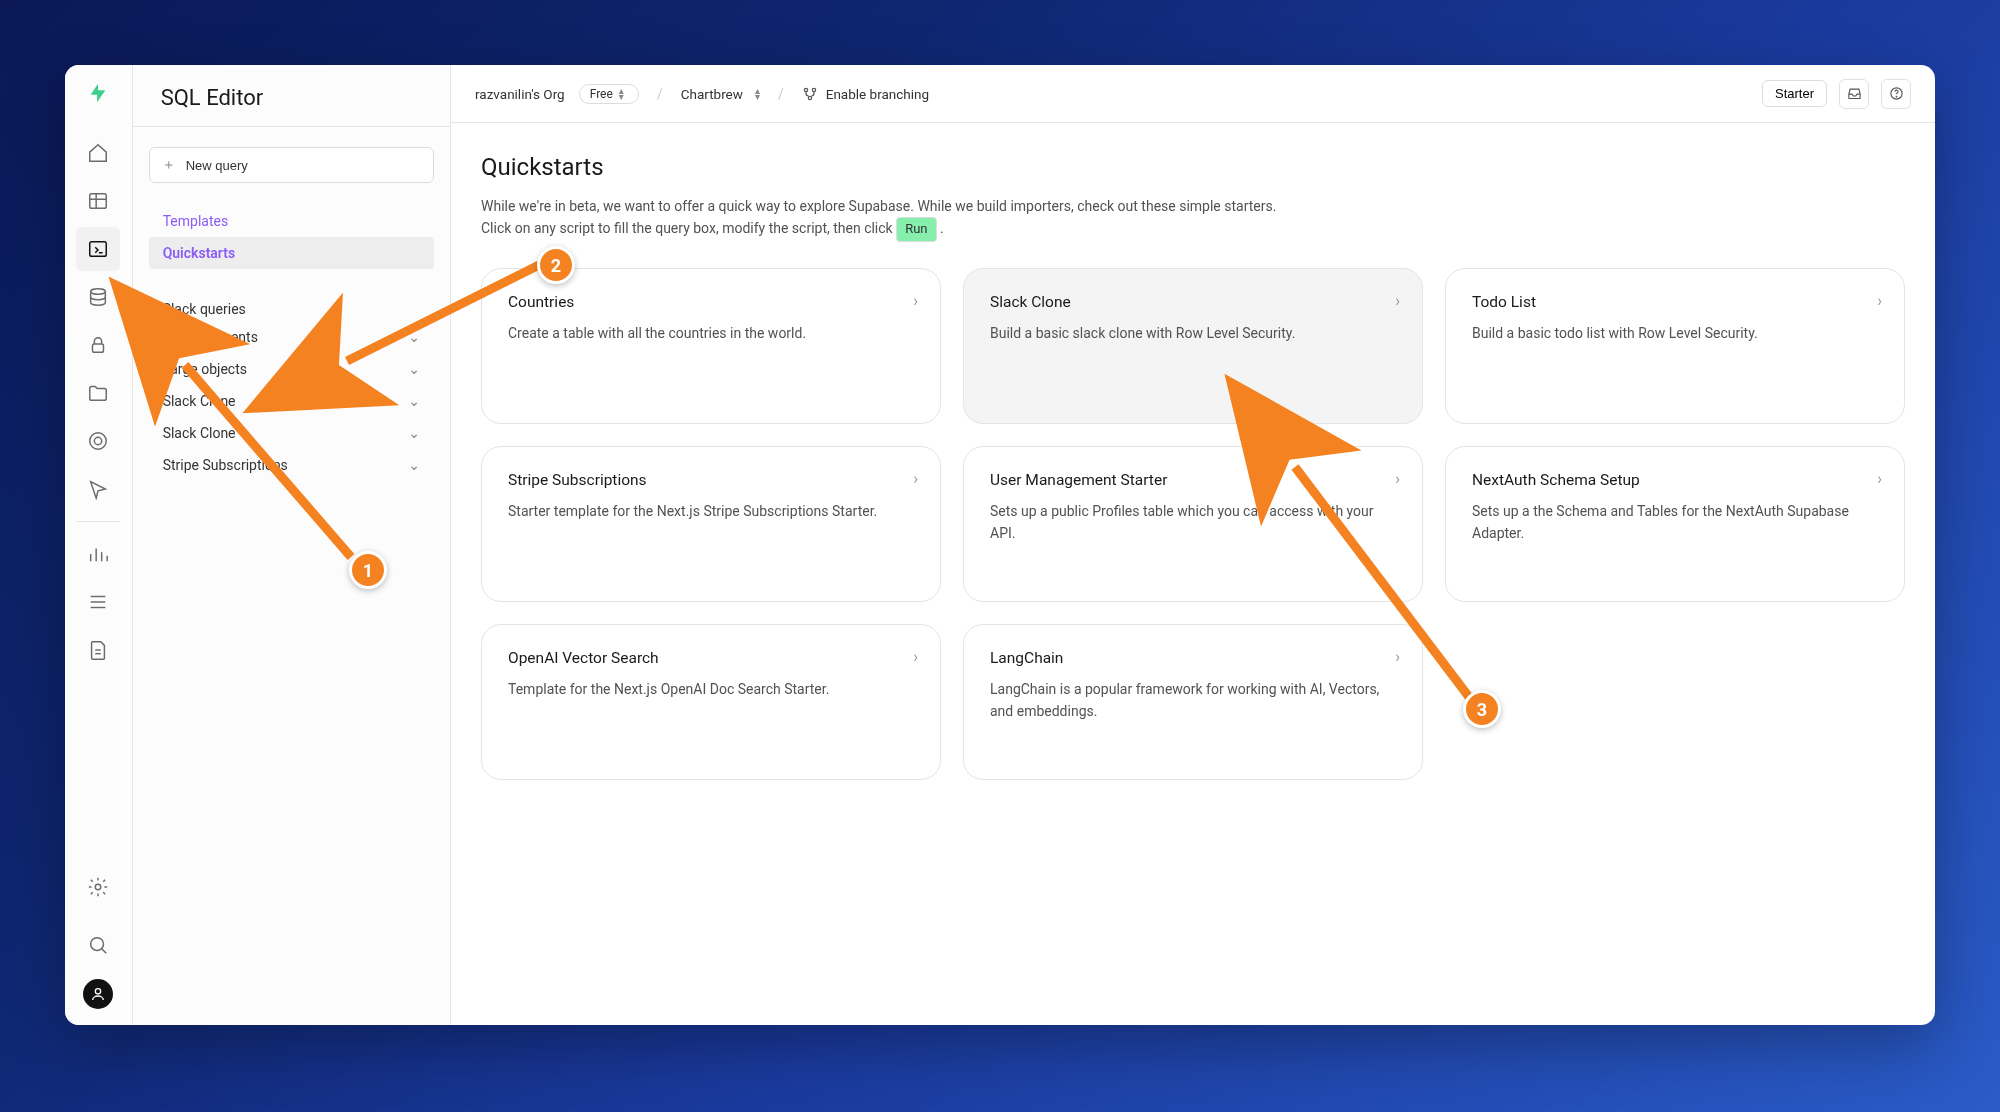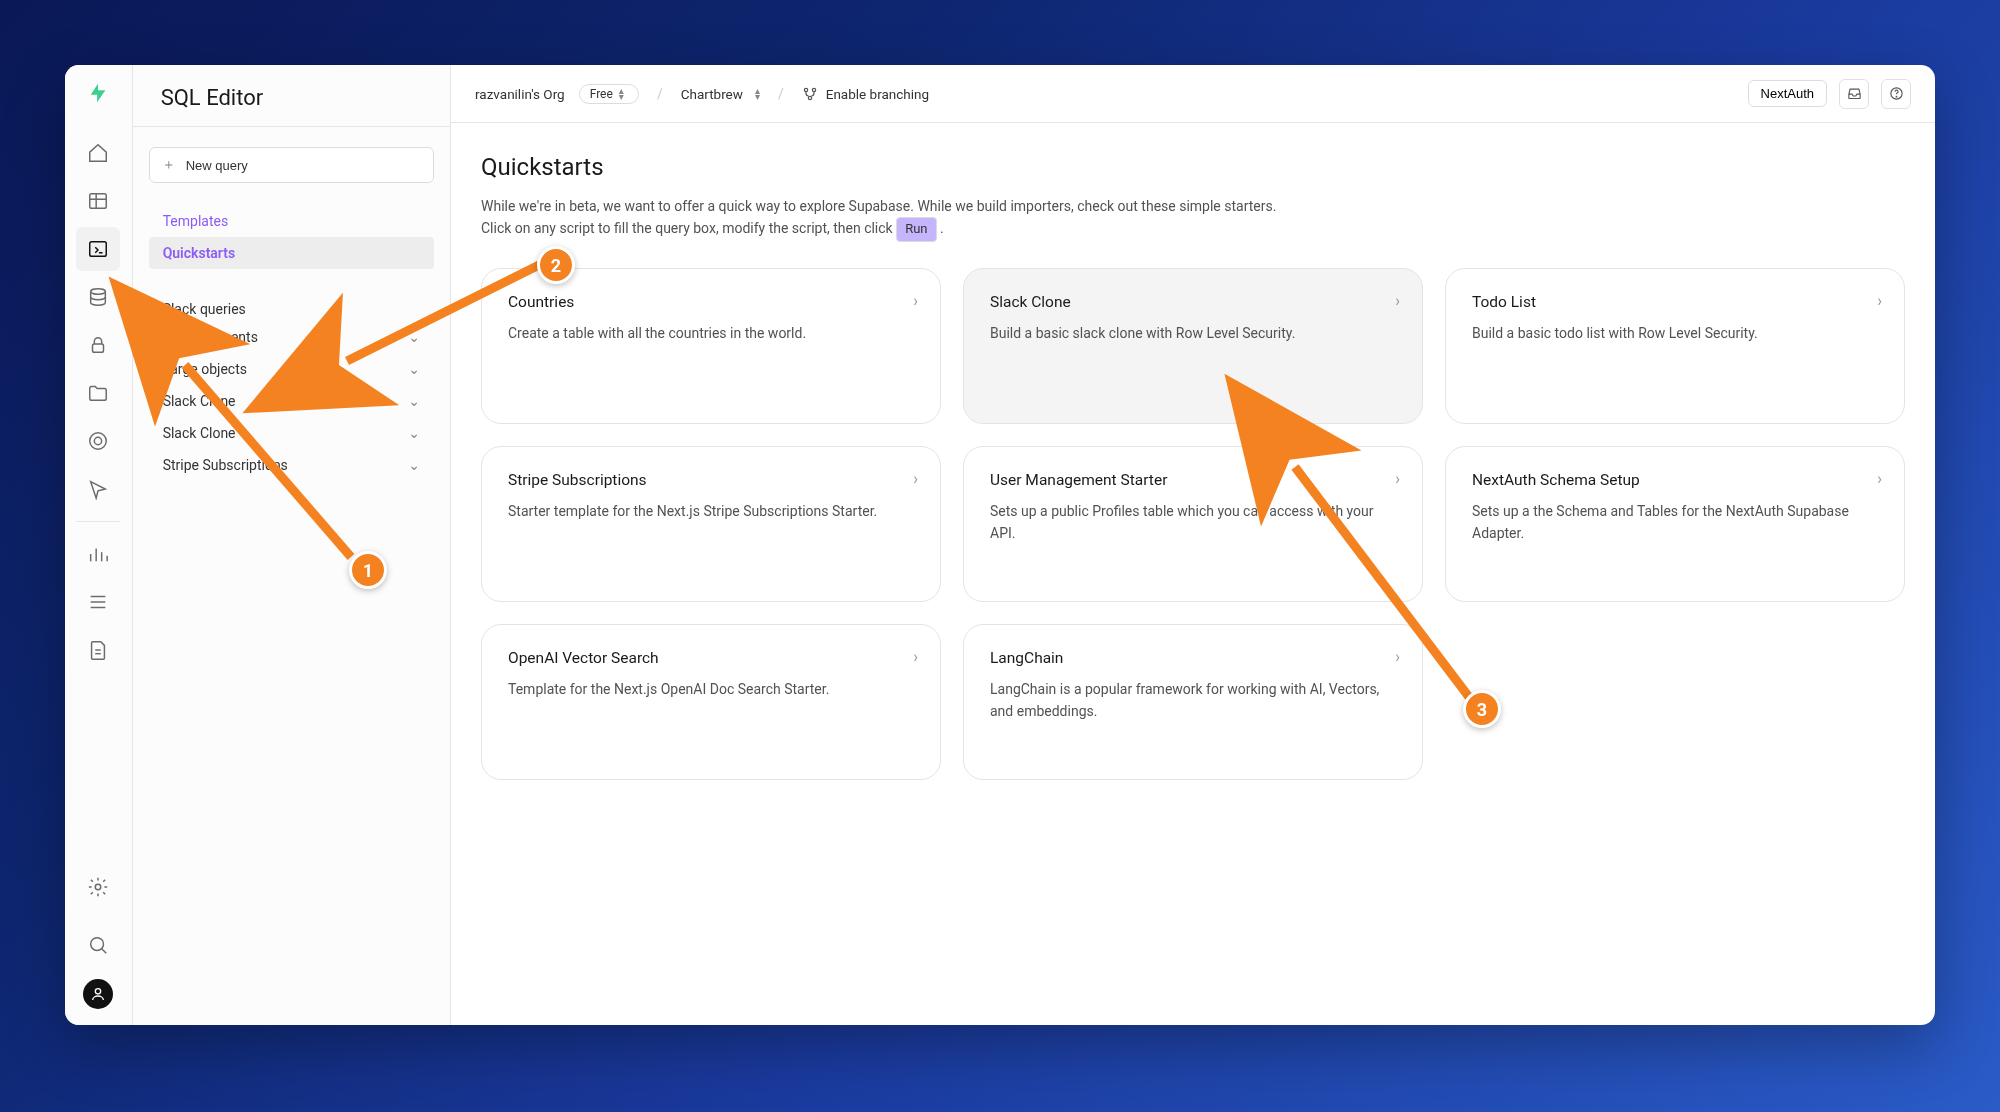--- a/index.html
+++ b/index.html
@@ -142,21 +142,21 @@
   .top-icon {
     width:30px; height:30px; border:1px solid #e0e0e0; border-radius:6px;
     display:flex; align-items:center; justify-content:center; cursor:pointer;
   }
   
   .content { padding: 30px 30px; overflow:auto; flex:1;}
   .h1 { font-size: 24px; font-weight: 400; color:#1a1a1a; margin-bottom: 14px;}
   .intro { font-size: 14px; color:#525252; line-height:1.6; max-width: 1000px;}
   .run-chip {
     display:inline-block; border:1px solid #dcdcdc; border-radius:4px;
-    padding: 1px 8px; font-size:13px; color:#333; background:#c4b5fd;
+    padding: 1px 8px; font-size:13px; color:#333; background:#86efac;
   }
   .grid {
     margin-top: 26px;
     display:grid;
     grid-template-columns: repeat(3, 460px);
     gap: 22px;
   }
   .card {
     border:1px solid #e4e4e4;
     border-radius:20px;
@@ -352,21 +352,21 @@
       <div class="enable-branch">
         <svg width="16" height="16" viewBox="0 0 24 24" stroke="#555" fill="none" stroke-width="1.8">
             <circle cx="6" cy="6" r="2.5"></circle>
             <circle cx="18" cy="6" r="2.5"></circle>
             <circle cx="12" cy="18" r="2.5"></circle>
             <path d="M6 8.5 V11 a4 4 0 0 0 4 4 h0 M18 8.5 V11 a4 4 0 0 1-4 4 h0 M12 15 v1"></path>
           </svg>
         <span>Enable branching</span>
       </div>
       <div class="topbar-right">
-        <button class="feedback-btn">NextAuth</button>
+        <button class="feedback-btn">Starter</button>
         <div class="top-icon">
           <svg width="15" height="15" viewBox="0 0 24 24" stroke="#555" fill="none" stroke-width="1.8">
               <path d="M3 13 h5 l2 3 h4 l2-3 h5"></path>
               <path d="M5 5 h14 l2 8 v6 a1 1 0 0 1-1 1 H4 a1 1 0 0 1-1-1 v-6 Z"></path>
             </svg>
         </div>
         <div class="top-icon">
           <svg width="15" height="15" viewBox="0 0 24 24" stroke="#555" fill="none" stroke-width="1.8">
               <circle cx="12" cy="12" r="9"></circle>
               <path d="M9.5 9 a2.5 2.5 0 1 1 3.5 2.3 c-1 .5-1 1.2-1 2"></path>

